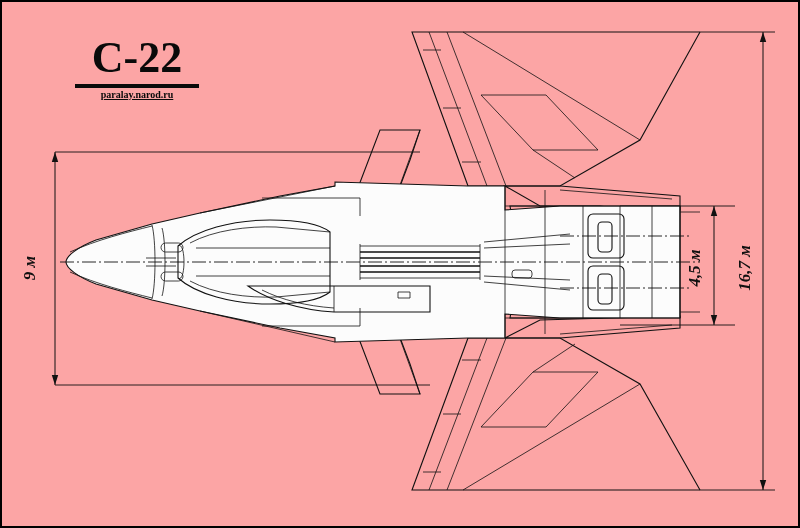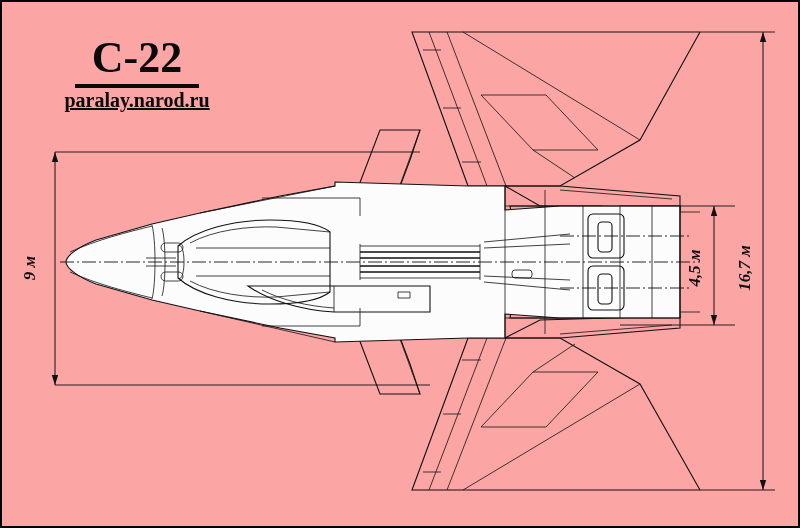--- a/index.html
+++ b/index.html
@@ -45,21 +45,21 @@
     white-space: nowrap;
   }
   #title-rule {
     width: 124px;
     height: 4px;
     background: #0a0a0a;
     margin: 2px auto 1px auto;
   }
   #title-url {
     font-family: "Liberation Serif", serif;
-    font-size: 20px;
+    font-size: 10px;
     font-weight: bold;
     color: #0a0a0a;
     white-space: nowrap;
     text-decoration: underline;
     text-underline-offset: 1px;
   }
   .dimlabel {
     position: absolute;
     font-family: "Liberation Serif", serif;
     font-style: italic;

